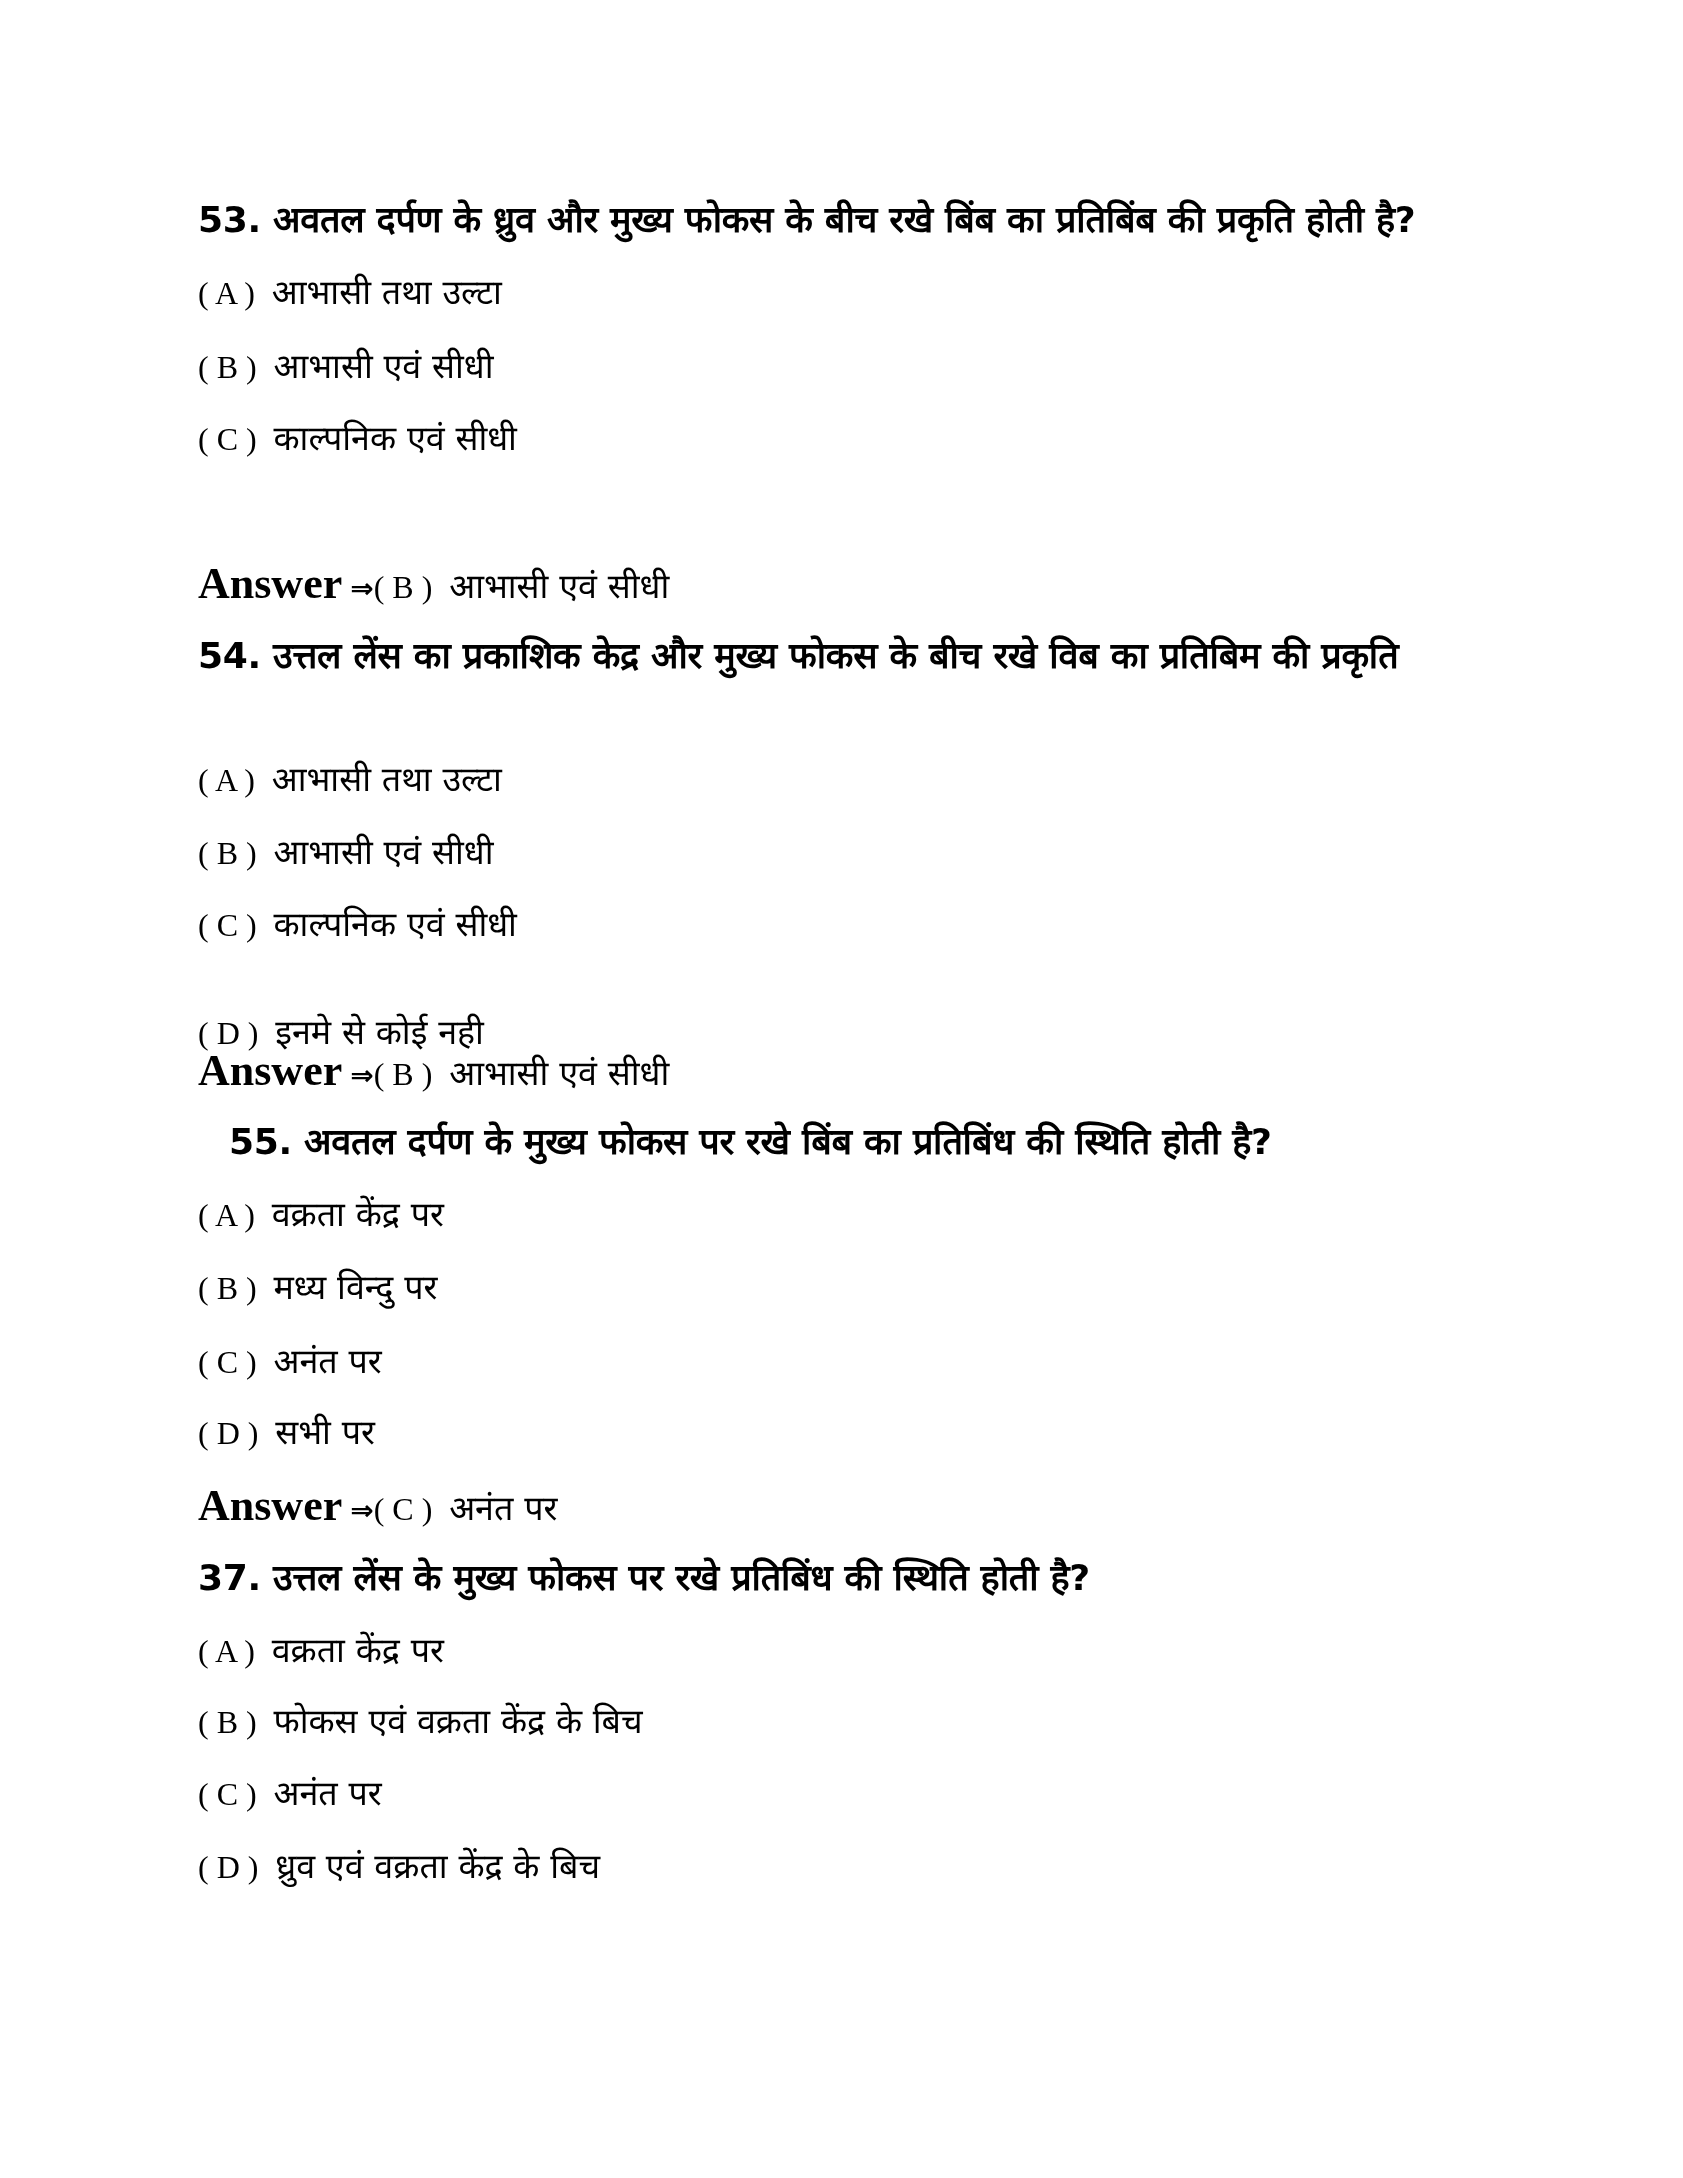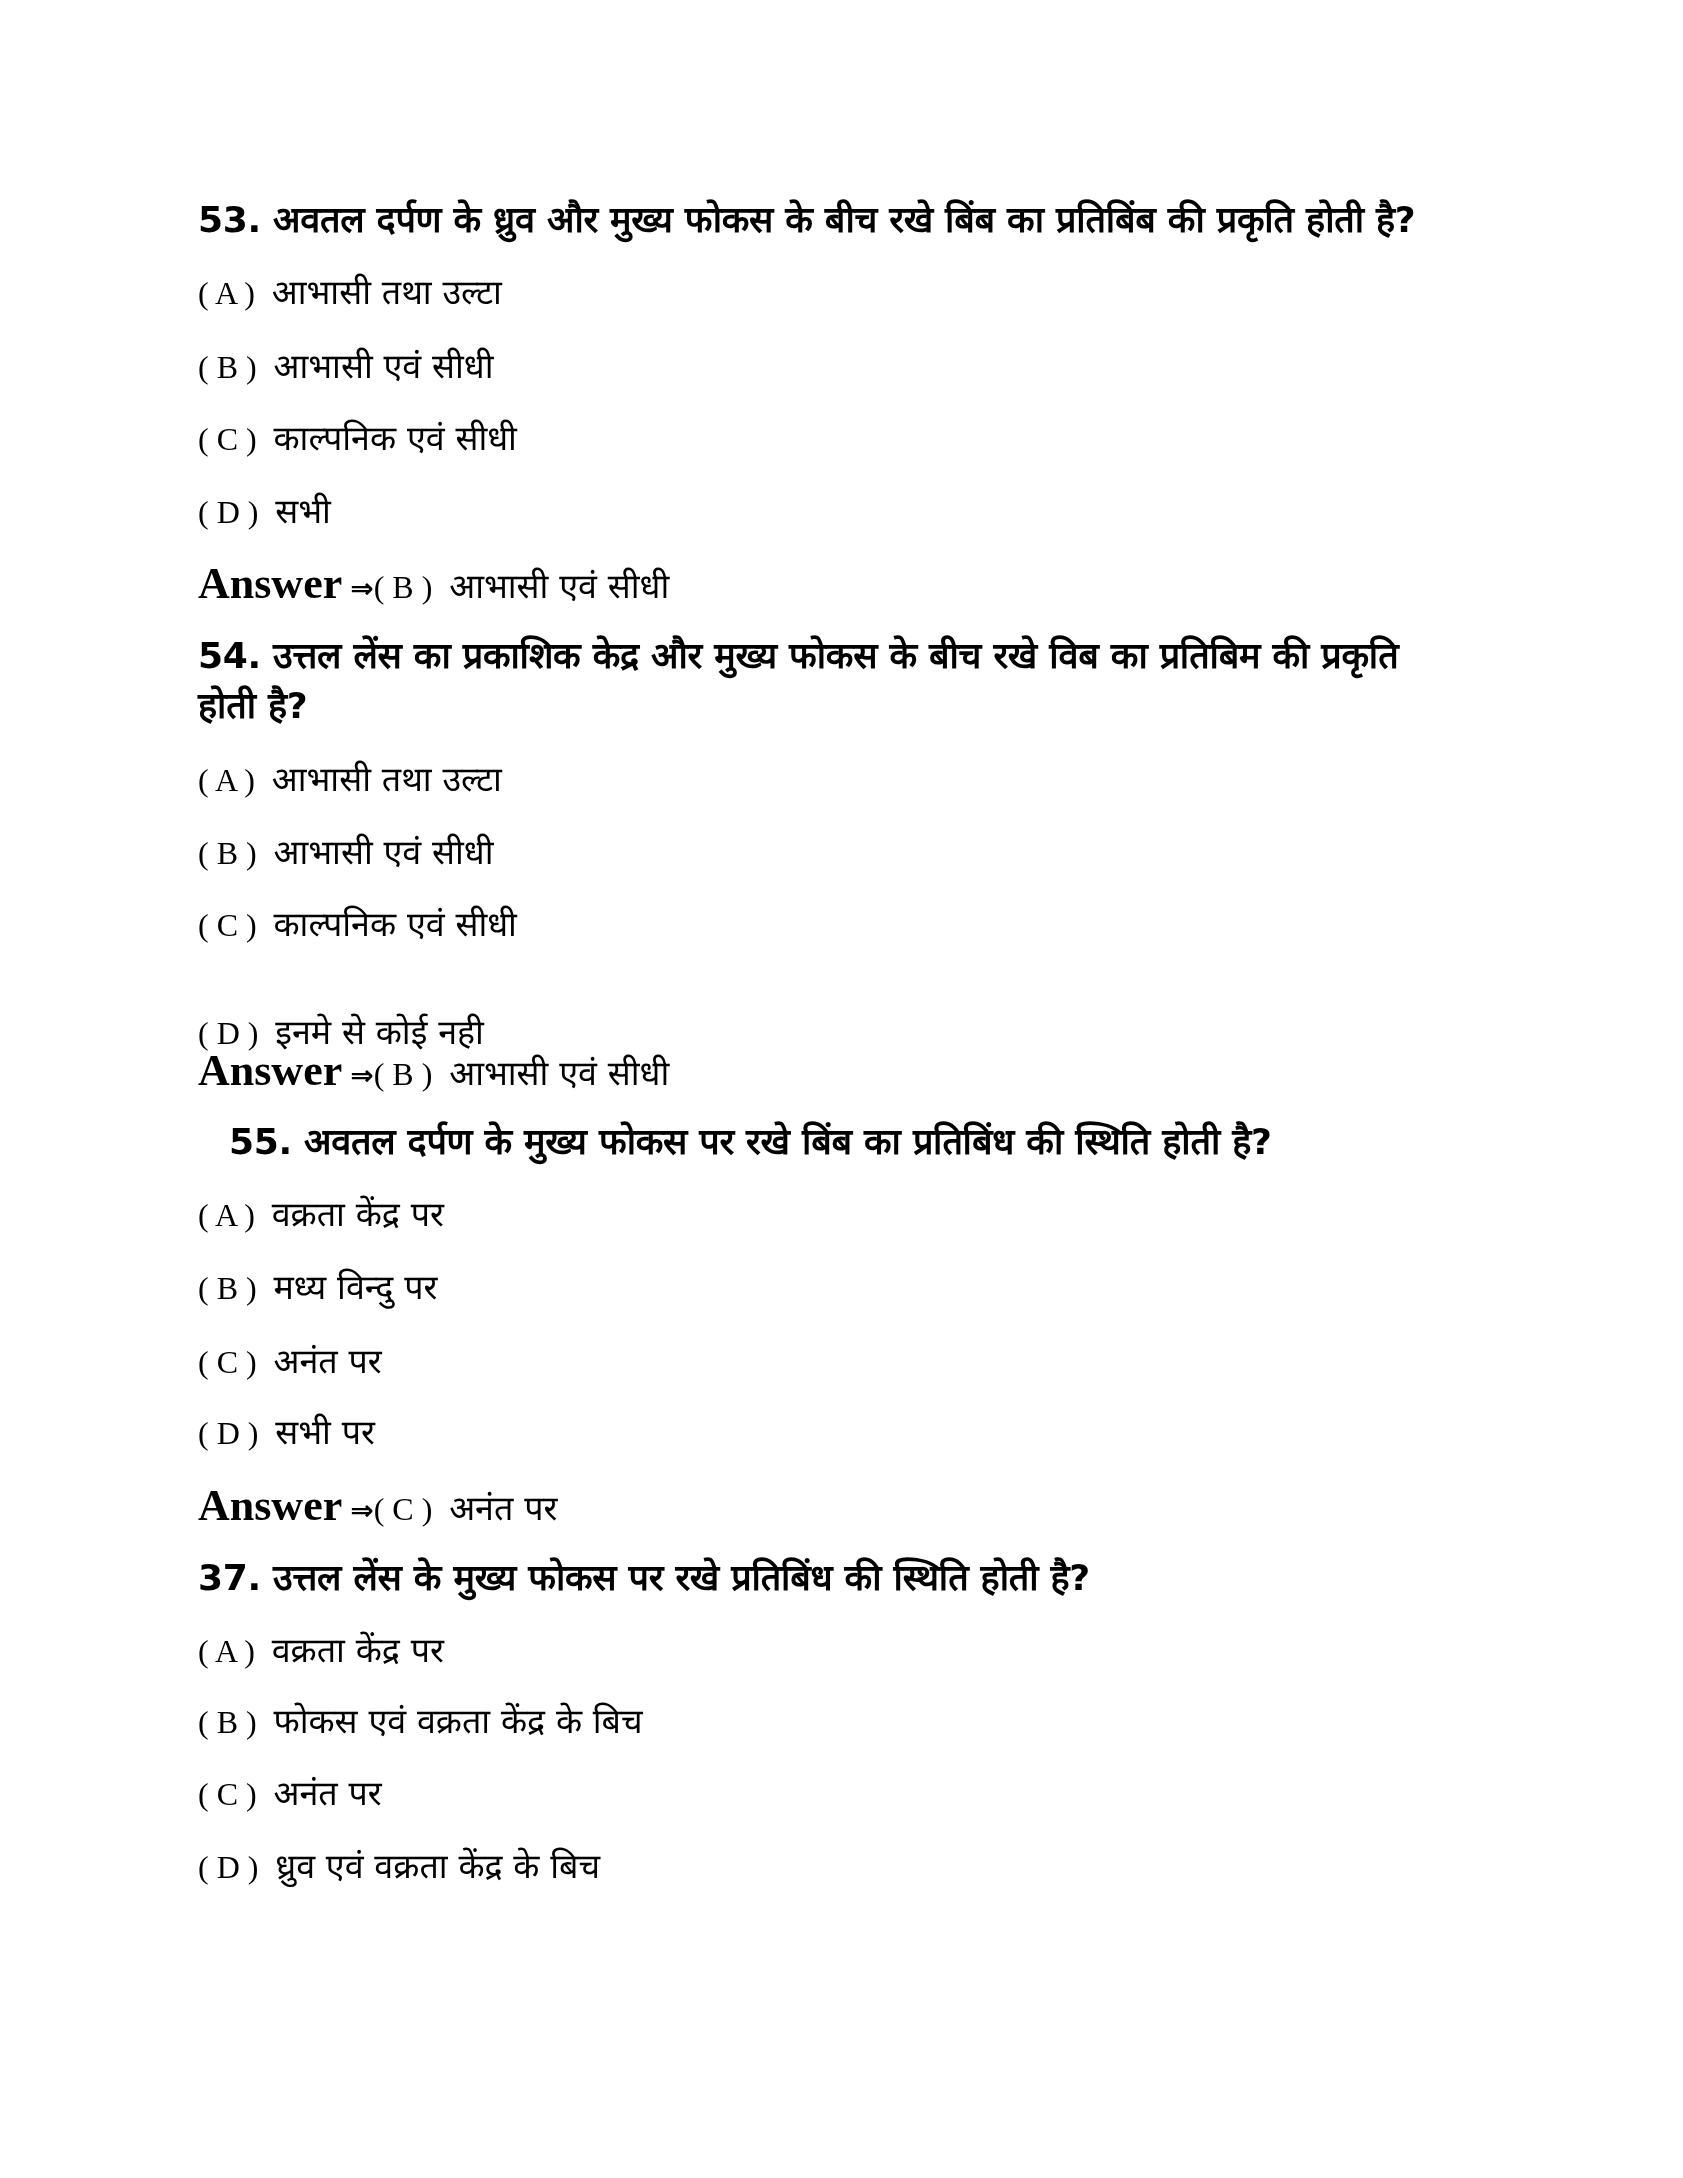--- a/index.html
+++ b/index.html
@@ -77,35 +77,28 @@
     <span>आभासी तथा उल्टा</span>
   </div>
   <div class="line option" style="top:337px;">
     <span class="opt-letter">( B )</span>
     <span>आभासी एवं सीधी</span>
   </div>
   <div class="line option" style="top:409px;">
     <span class="opt-letter">( C )</span>
     <span>काल्पनिक एवं सीधी</span>
   </div>
-  <div class="line option" style="top:482px;">
-    <span class="opt-letter">( D )</span>
-    <span>सभी</span>
-  </div>
   <div class="line answer" style="top:554px;">
     <span class="ans-label">Answer</span><span class="ans-arrow">⇒</span><span class="opt-letter">( B )</span>
     <span>आभासी एवं सीधी</span>
   </div>
 
   <div class="line q-title" style="top:626px;">
     <span>54.</span>
     <span>उत्तल लेंस का प्रकाशिक केद्र और मुख्य फोकस के बीच रखे विब का प्रतिबिम की प्रकृति</span>
-  </div>
-  <div class="line q-title" style="top:676px;">
-    <span>होती है?</span>
   </div>
   <div class="line option" style="top:750px;">
     <span class="opt-letter">( A )</span>
     <span>आभासी तथा उल्टा</span>
   </div>
   <div class="line option" style="top:823px;">
     <span class="opt-letter">( B )</span>
     <span>आभासी एवं सीधी</span>
   </div>
   <div class="line option" style="top:895px;">

